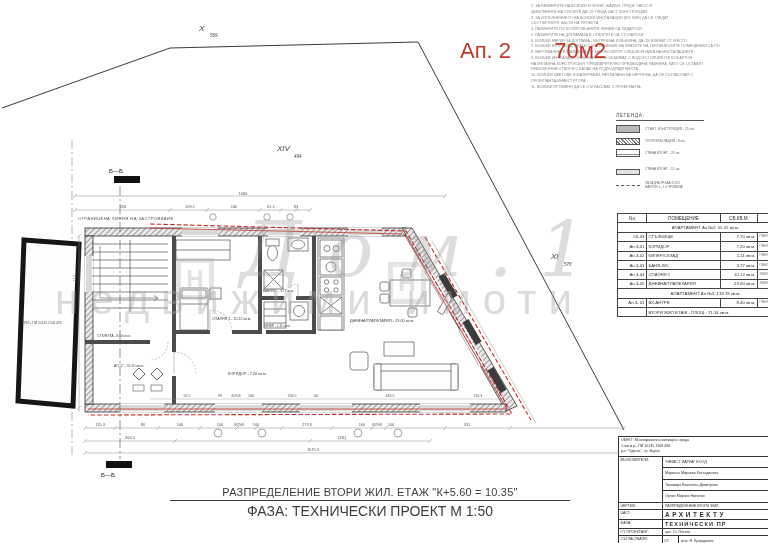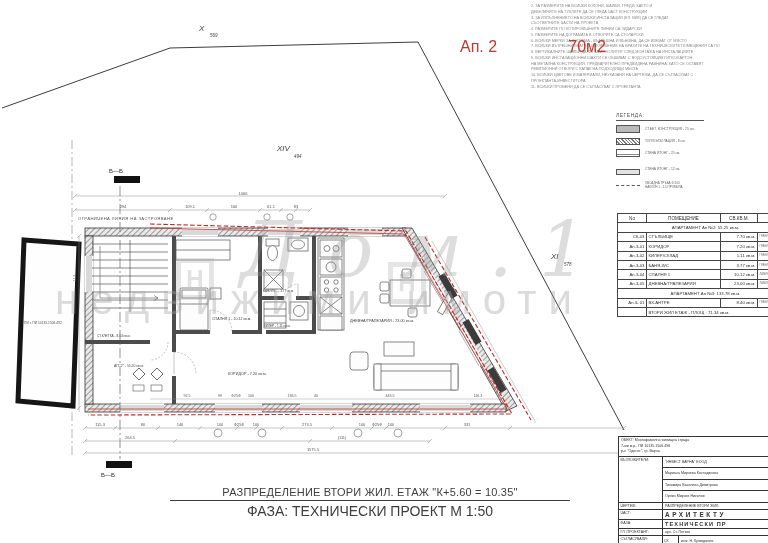--- a/index.html
+++ b/index.html
@@ -3,21 +3,21 @@
 <meta charset="utf-8">
 <style>
   html,body{margin:0;padding:0;background:#fff;}
   .page{position:relative;width:768px;height:543px;overflow:hidden;background:#fff;
         font-family:"Liberation Sans",sans-serif;color:#333;}
   .abs{position:absolute;}
   svg text{font-family:"Liberation Sans",sans-serif;}
 
   
   #red-ann{left:460px;top:38px;width:146px;color:#c0392b;z-index:4;}
-  #red-ann .ap-line{display:flex;justify-content:space-between;font-size:16px;}
+  #red-ann .ap-line{display:flex;justify-content:space-between;font-size:22px;}
   #red-ann .price{margin-top:9px;font-size:13px;font-weight:bold;letter-spacing:.2px;}
 
   
   #notes{left:531px;top:4px;width:236px;font-size:3.8px;line-height:1.52;color:#8a8a8a;z-index:3;}
   #notes div{white-space:nowrap;overflow:hidden;}
 
   
   #legend{left:616px;top:112px;width:150px;z-index:3;}
   #legend .lg-title{font-size:5px;color:#555;letter-spacing:.5px;}
   #legend .lg-rule{width:88px;border-top:1px solid #555;margin:2px 0 4px;}

